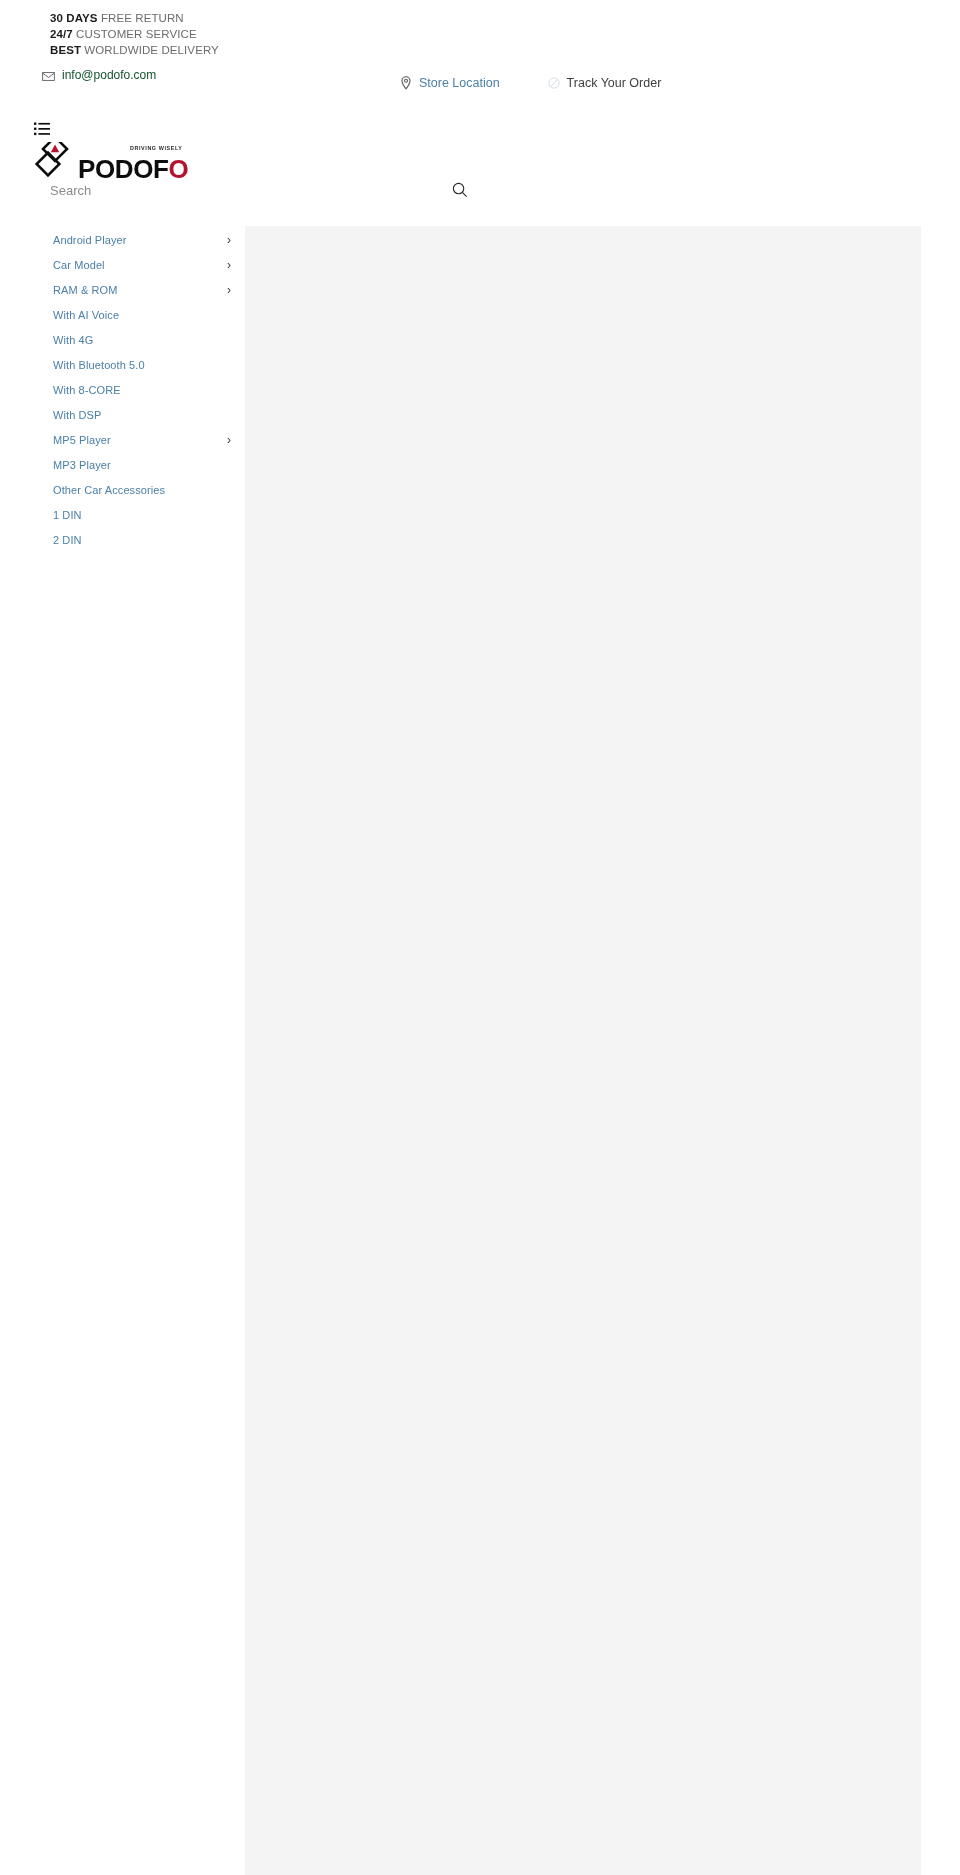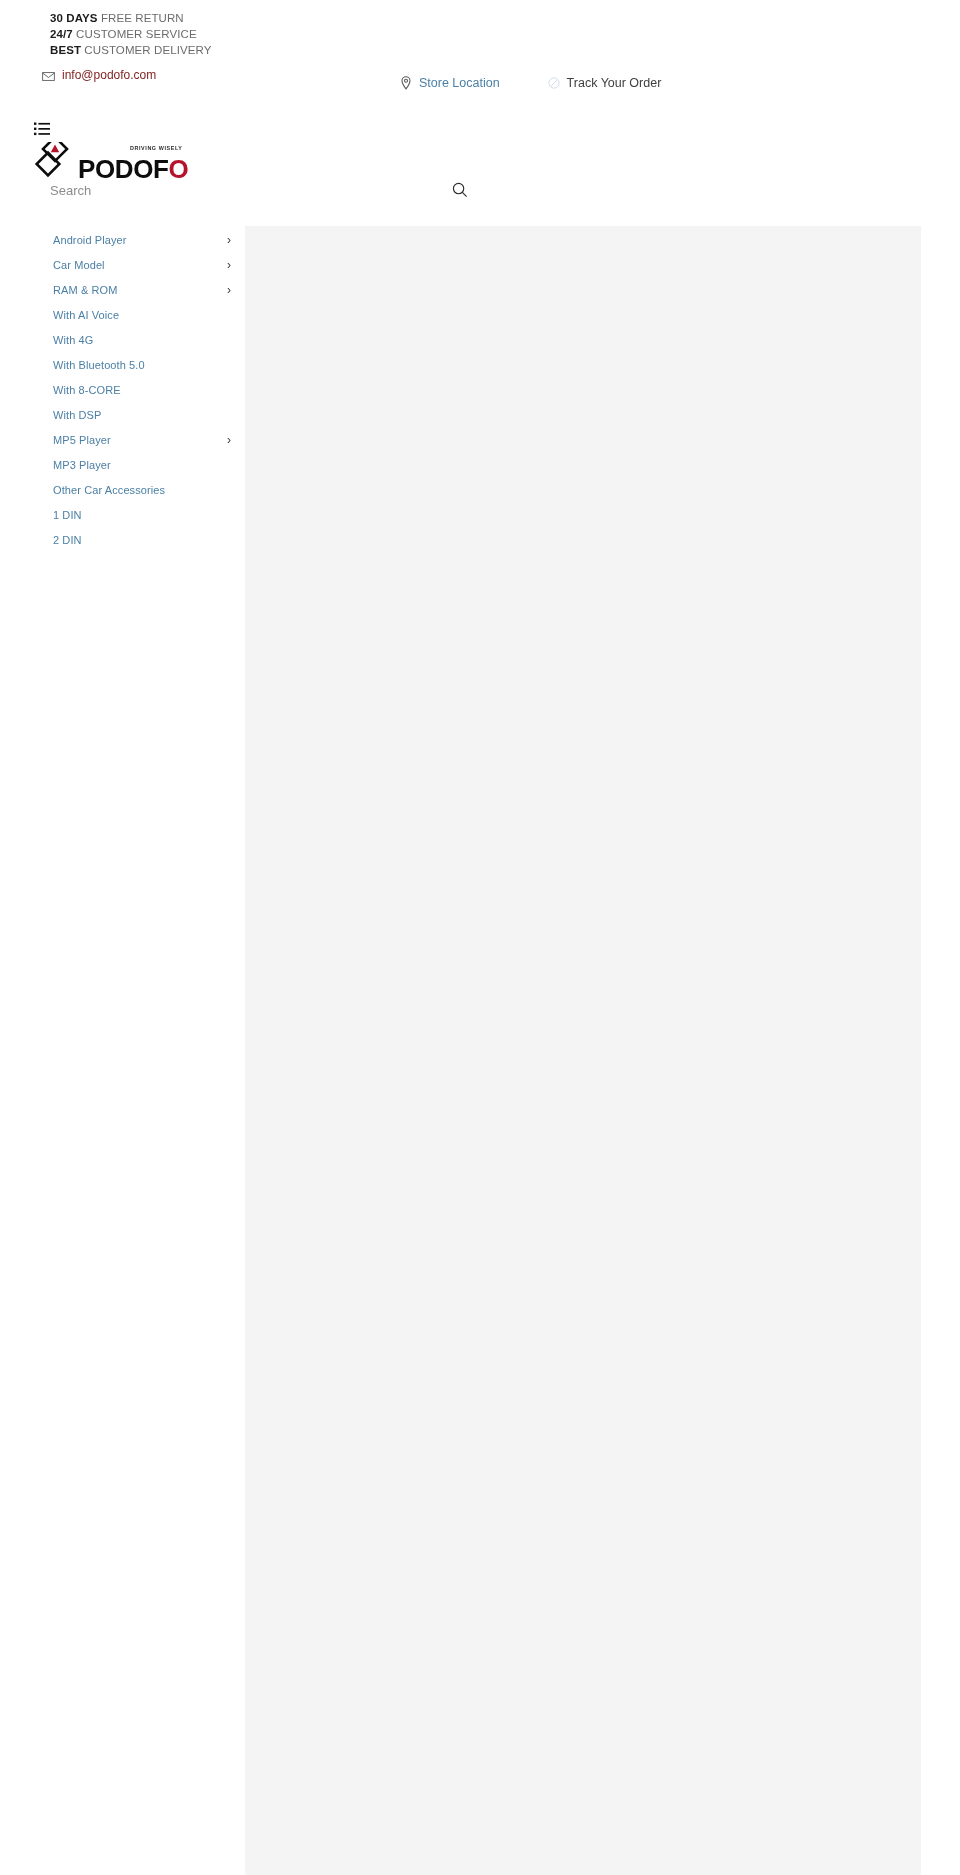--- a/index.html
+++ b/index.html
@@ -41,21 +41,21 @@
   .email-row {
     position: absolute;
     left: 42px; top: 68px;
     display: flex;
     align-items: center;
     gap: 7px;
   }
   .email-icon { width: 13px; height: 13px; display: block; color: #5a5a5a; }
   .email-text {
     font-size: 12px;
-    color: #7f1d1d;
+    color: #14532d;
     line-height: 14px;
   }
 
   
   .util-links {
     position: absolute;
     right: 0; top: 76px;
     width: 560px;
     display: flex;
     justify-content: flex-start;
@@ -196,21 +196,21 @@
 <div class="page">
 
   <div class="promo-bar">
     <div class="promo-line">
       <b>30 DAYS</b><span> FREE RETURN</span>
     </div>
     <div class="promo-line">
       <b>24/7</b><span> CUSTOMER SERVICE</span>
     </div>
     <div class="promo-line">
-      <b>BEST</b><span>  CUSTOMER DELIVERY</span>
+      <b>BEST</b><span>  WORLDWIDE DELIVERY</span>
     </div>
   </div>
 
   <div class="email-row">
     <span class="email-icon">
       <svg viewBox="0 0 16 12" width="13" height="13" fill="none" stroke="#5a5a5a" stroke-width="1.1">
         <rect x="0.8" y="1.2" width="14.4" height="9.6"></rect>
         <path d="M0.8 1.8 L8 7.2 L15.2 1.8"></path>
       </svg>
     </span>

